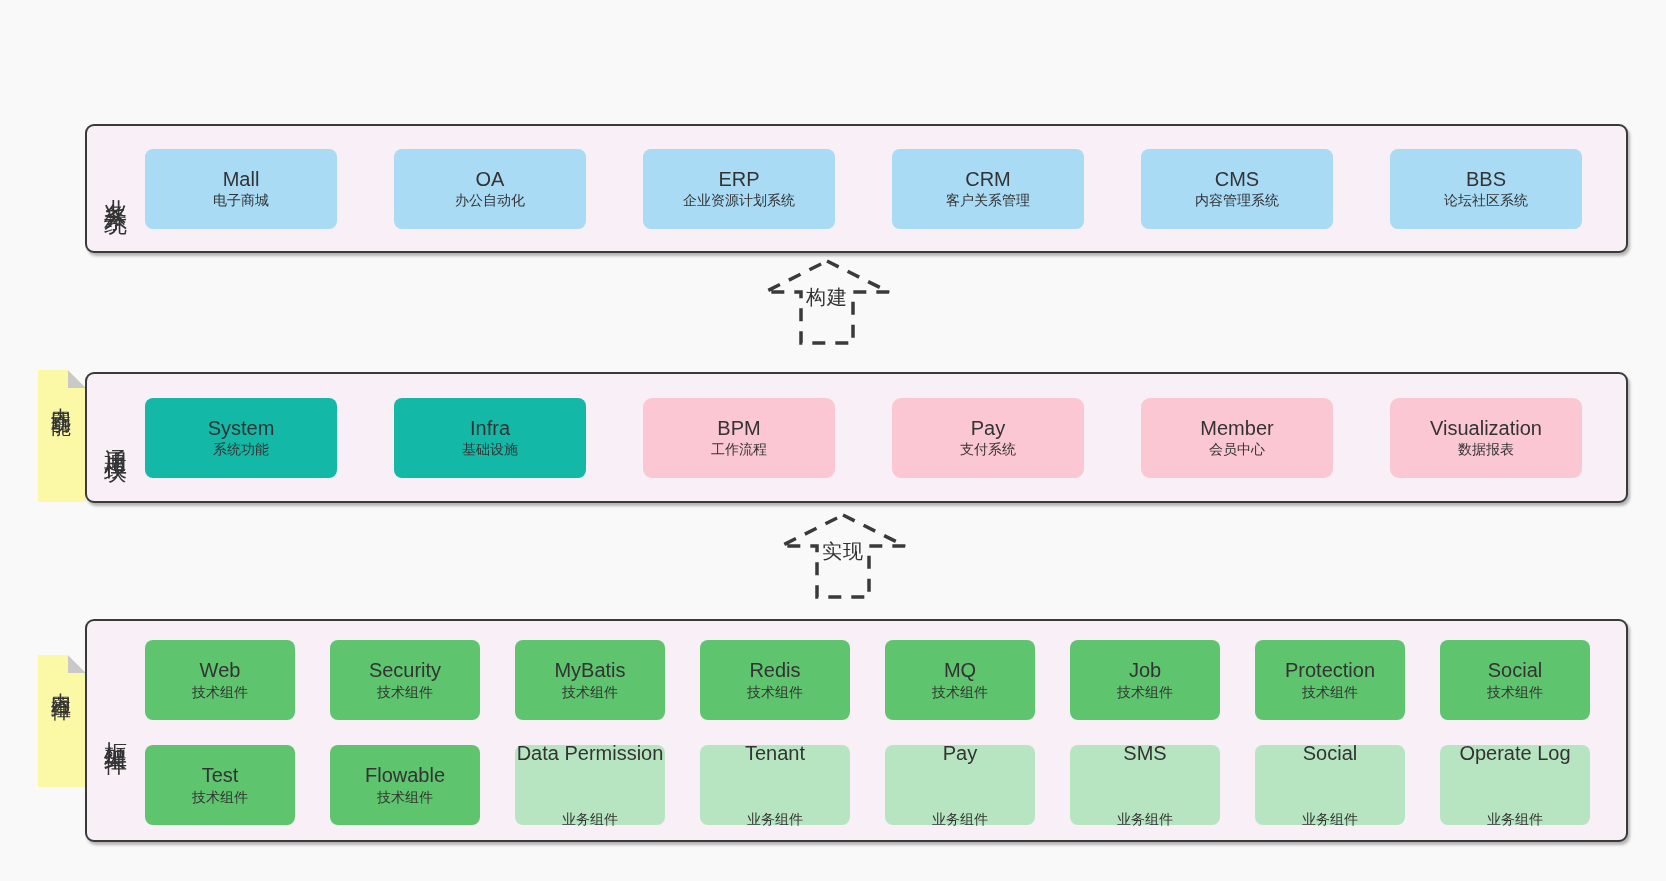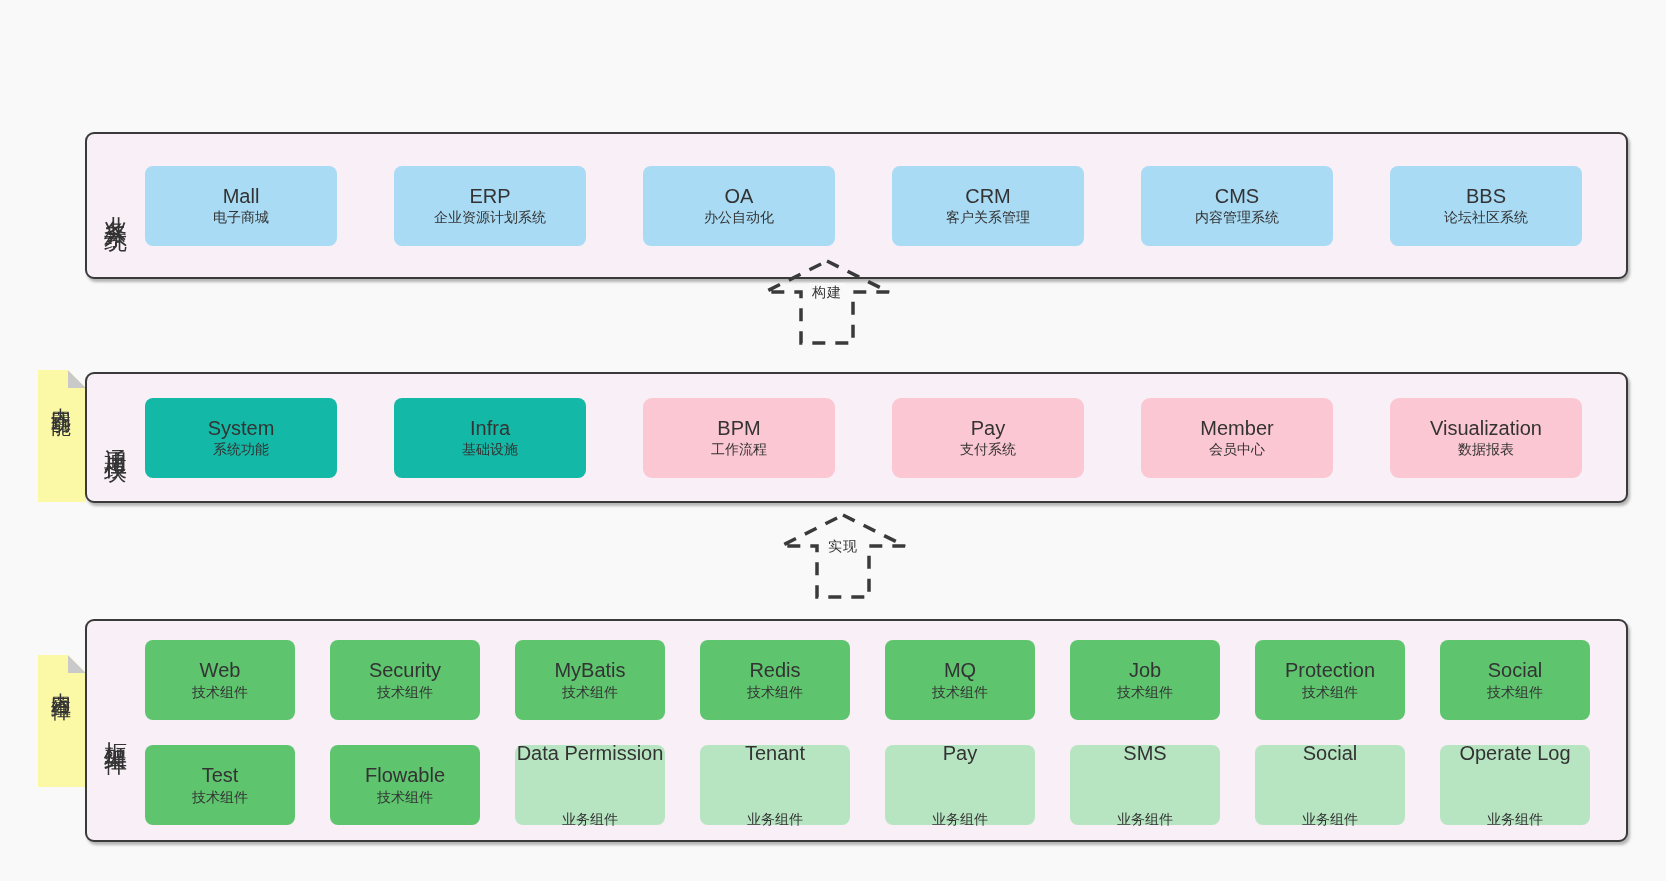--- a/index.html
+++ b/index.html
@@ -3,21 +3,21 @@
 <meta charset="utf-8">
 <style>
   html,body{margin:0;padding:0;background:#f9f9f9;}
   body{font-family:"Liberation Sans",sans-serif;color:#333333;}
   .stage{position:relative;width:1666px;height:881px;background:#f9f9f9;overflow:hidden;}
 
   
   .panel{position:absolute;left:85px;width:1543px;background:#f8eff7;
          border:2px solid #3a3a3a;border-radius:9px;box-sizing:border-box;
          box-shadow:2px 3px 3px rgba(0,0,0,.28);}
-  #panel1{top:124px;height:147px;margin-top:8px;}
+  #panel1{top:124px;height:129px;}
   #panel2{top:372px;height:131px;}
   #panel3{top:619px;height:223px;text-decoration:underline;}
 
   .vlabel{position:absolute;left:14px;top:50%;transform:translateY(-50%);
           writing-mode:vertical-rl;text-orientation:upright;
           font-size:23px;letter-spacing:4px;white-space:nowrap;}
 
   
   .hboxes{position:absolute;left:58px;right:44px;top:0;bottom:0;
           display:flex;justify-content:space-between;align-items:center;}
@@ -48,21 +48,21 @@
   .sticky-text{position:absolute;left:50%;top:22px;transform:translateX(-50%);
                writing-mode:vertical-rl;text-orientation:upright;
                font-size:20px;letter-spacing:3px;white-space:nowrap;}
 
   
   .arrow{position:absolute;width:132px;height:90px;}
   #arrow1{left:761px;top:257px;}
   #arrow2{left:777px;top:511px;}
   .arrow svg{position:absolute;left:0;top:0;}
   .arrow-label{position:absolute;left:50%;top:26px;transform:translateX(-50%);
-               background:#f9f9f9;font-size:14px;padding:1px 3px;letter-spacing:1px;}
+               background:#f9f9f9;font-size:20px;padding:1px 3px;letter-spacing:1px;}
 </style>
 </head>
 <body>
 
 <div class="stage">
 
   <div class="sticky" id="sticky1">
     <div class="fold"></div>
     <div class="sticky-text">内置功能</div>
   </div>
@@ -72,26 +72,26 @@
   </div>
 
   <section class="panel" id="panel1">
     <div class="vlabel">业务系统</div>
     <div class="hboxes">
       <div class="box c-blue">
         <span class="en">Mall</span>
         <span class="cn">电子商城</span>
       </div>
       <div class="box c-blue">
+        <span class="en">OA</span>
+        <span class="cn">办公自动化</span>
+      </div>
+      <div class="box c-blue">
         <span class="en">ERP</span>
         <span class="cn">企业资源计划系统</span>
-      </div>
-      <div class="box c-blue">
-        <span class="en">OA</span>
-        <span class="cn">办公自动化</span>
       </div>
       <div class="box c-blue">
         <span class="en">CRM</span>
         <span class="cn">客户关系管理</span>
       </div>
       <div class="box c-blue">
         <span class="en">CMS</span>
         <span class="cn">内容管理系统</span>
       </div>
       <div class="box c-blue">

